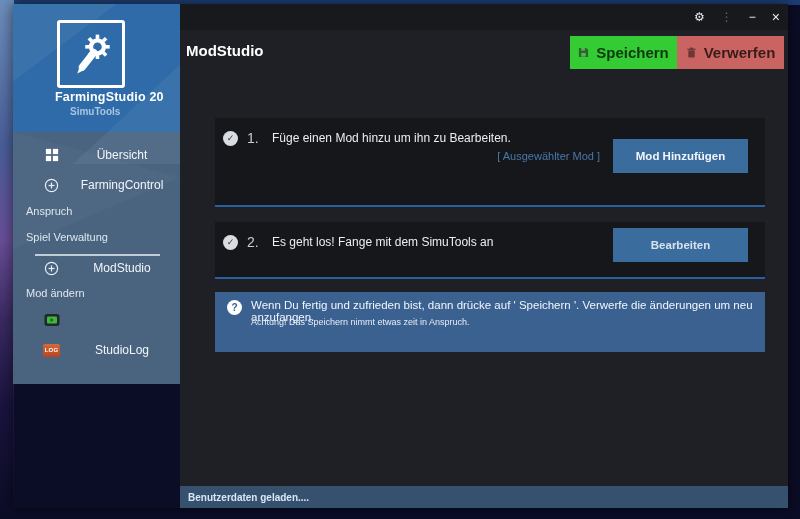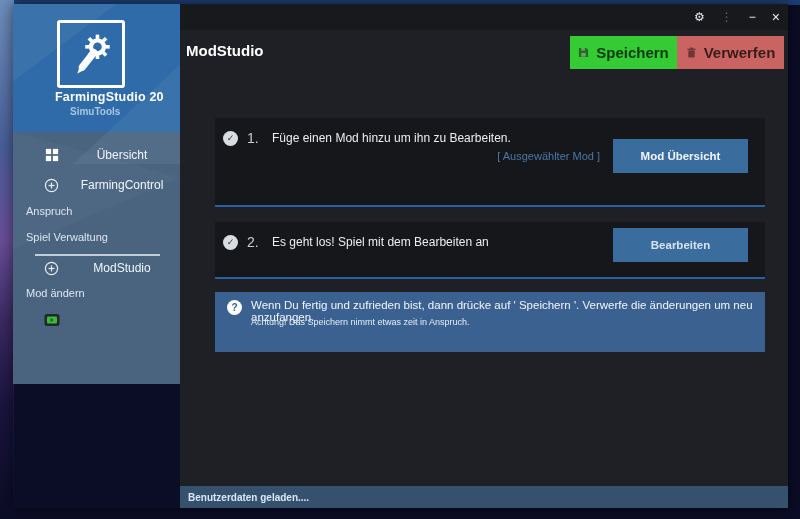--- a/index.html
+++ b/index.html
@@ -170,20 +170,26 @@
       <div class="nav-item nav-main" style="top:304px">
         <span class="icn">
           <svg viewBox="0 0 16 16" width="16" height="16">
               <rect x="0.5" y="2" width="15" height="12" rx="2.5" fill="#23262b"></rect>
               <rect x="3" y="4.5" width="10" height="7" rx="1" fill="#3db83d"></rect>
               <polygon points="6.5,6 9.8,8 6.5,10" fill="#1e5c1e"></polygon>
             </svg>
         </span>
       </div>
 
+      <div class="nav-item nav-main" style="top:334px">
+        <span class="icn">
+          <span class="badge-log">LOG</span>
+        </span>
+        <span class="lbl">StudioLog</span>
+      </div>
 
       <div class="version">v0.1 BETA</div>
 
       <div class="side-footer">
         <span class="gear-glyph"></span>
         <span class="close-circle"></span>
       </div>
     </aside>
 
     <main class="main">
@@ -216,29 +222,29 @@
       </div>
 
       <section class="card card1">
         <div class="step-row">
           <span class="check-circle"></span>
           <span class="step-num">1.</span>
           <span class="step-text">Füge einen Mod hinzu um ihn zu Bearbeiten.</span>
         </div>
         <div class="step1-actions">
           <span class="selected-mod">[ Ausgewählter Mod ]</span>
-          <button class="btn-blue">Mod Übersicht</button>
+          <button class="btn-blue">Mod Hinzufügen</button>
         </div>
       </section>
 
       <section class="card card2">
         <div class="step-row">
           <span class="check-circle"></span>
           <span class="step-num">2.</span>
-          <span class="step-text">Es geht los! Spiel mit dem Bearbeiten an</span>
+          <span class="step-text">Es geht los! Fange mit dem SimuTools an</span>
         </div>
         <button class="btn-blue">Bearbeiten</button>
       </section>
 
       <section class="infobox">
         <span class="q-circle"></span>
         <div class="info-text">Wenn Du fertig und zufrieden bist, dann drücke auf ' Speichern '. Verwerfe die änderungen um neu anzufangen.</div>
         <div class="info-note">Achtung! Das Speichern nimmt etwas zeit in Anspruch.</div>
       </section>
 

